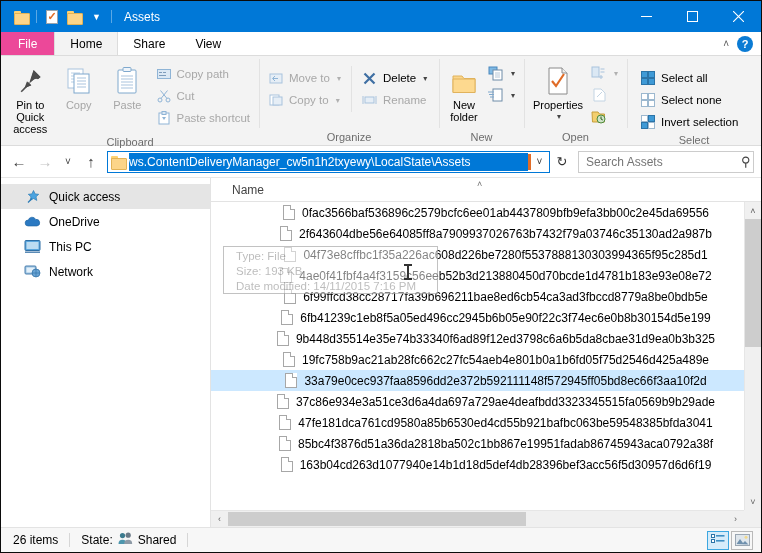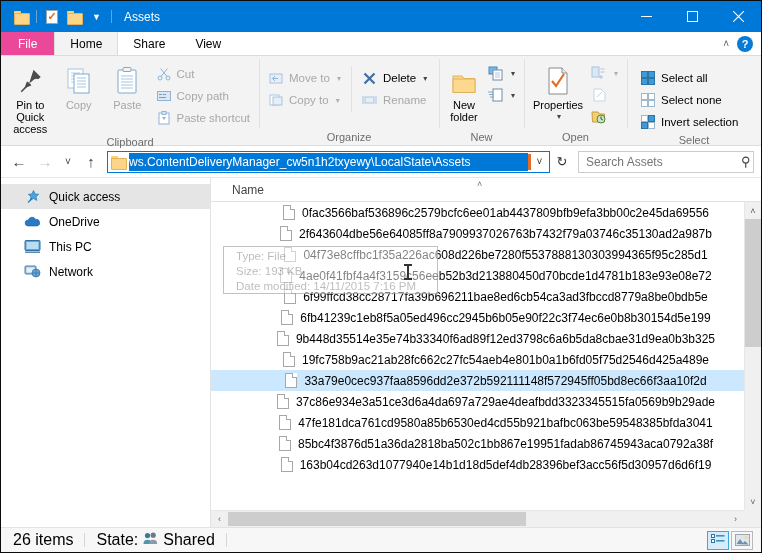--- a/index.html
+++ b/index.html
@@ -208,21 +208,21 @@
   }
   .hs-arrow {
     width: 17px; text-align: center; font-size: 9px; color: #606060;
   }
   .hs-thumb { position: absolute; left: 17px; top: 1px; bottom: 1px; width: 298px; background: #cdcdcd; }
   .corner { position: absolute; right: 0; bottom: 0; width: 17px; height: 17px; background: #f0f0f0; }
 
   
   .status {
     height: 25px; flex: 0 0 25px; background: #f7f7f7; border-top: 1px solid #e3e3e3;
-    display: flex; align-items: center; padding: 0 3px 0 12px; font-size: 16px; color: #000;
+    display: flex; align-items: center; padding: 0 3px 0 12px; font-size: 12px; color: #000;
   }
   .st-sep { width: 1px; height: 14px; background: #d6d6d6; margin: 0 11px; }
   .st-state { display: flex; align-items: center; gap: 5px; }
   .viewbtns { margin-left: auto; display: flex; gap: 2px; padding-right: 5px; }
   .vbtn {
     width: 22px; height: 19px; display: flex; align-items: center; justify-content: center;
     border: 1px solid transparent;
   }
   .vbtn.on { border-color: #3da7e0; background: #d6ecfa; }
   .vbtn.off { border: 1px solid #b9b9b9; }
@@ -323,42 +323,42 @@
                   <path d="M7 10h12M7 13h12M7 16h12M7 19h12M7 22h12"></path>
                 </g>
             </svg>
           </div>
           <span>Paste</span>
         </div>
 
         <div class="smallcol">
           <div class="smallbtn dim">
             <span class="smallico">
-              <svg width="14" height="14" viewBox="0 0 14 14">
-                <g stroke="#8fb4d6" fill="none">
-                    <circle cx="3" cy="11" r="2"></circle>
-                    <circle cx="11" cy="11" r="2"></circle>
-                <path d="M4 9.5 L10.5 1.5 M10 9.5 L3.5 1.5"></path>
-                  </g>
-              </svg>
-            </span>
-            <span>Cut</span>
-          </div>
-          <div class="smallbtn dim">
-            <span class="smallico">
               <svg width="14" height="12" viewBox="0 0 14 12">
                 <rect x="0.5" y="1.5" width="13" height="9" fill="#dbe8f4" stroke="#8fb4d6"></rect>
                 <g fill="#7e9cbb">
                     <rect x="2" y="4" width="3" height="1"></rect>
                     <rect x="6" y="4" width="3" height="1"></rect>
                     <rect x="2" y="7" width="7" height="1"></rect>
                   </g>
               </svg>
             </span>
             <span>Copy path</span>
+          </div>
+          <div class="smallbtn dim">
+            <span class="smallico">
+              <svg width="14" height="14" viewBox="0 0 14 14">
+                <g stroke="#8fb4d6" fill="none">
+                    <circle cx="3" cy="11" r="2"></circle>
+                    <circle cx="11" cy="11" r="2"></circle>
+                <path d="M4 9.5 L10.5 1.5 M10 9.5 L3.5 1.5"></path>
+                  </g>
+              </svg>
+            </span>
+            <span>Cut</span>
           </div>
           <div class="smallbtn dim">
             <span class="smallico">
               <svg width="12" height="14" viewBox="0 0 12 14">
                 <rect x="1" y="2" width="10" height="11" fill="#fff" stroke="#8fb4d6"></rect>
                 <rect x="4" y="0.5" width="4" height="3" fill="#dbe8f4" stroke="#8fb4d6"></rect>
                 <path d="M4 6 h4 l-2 3 z" fill="#8fb4d6"></path>
               </svg>
             </span>
             <span>Paste shortcut</span>

